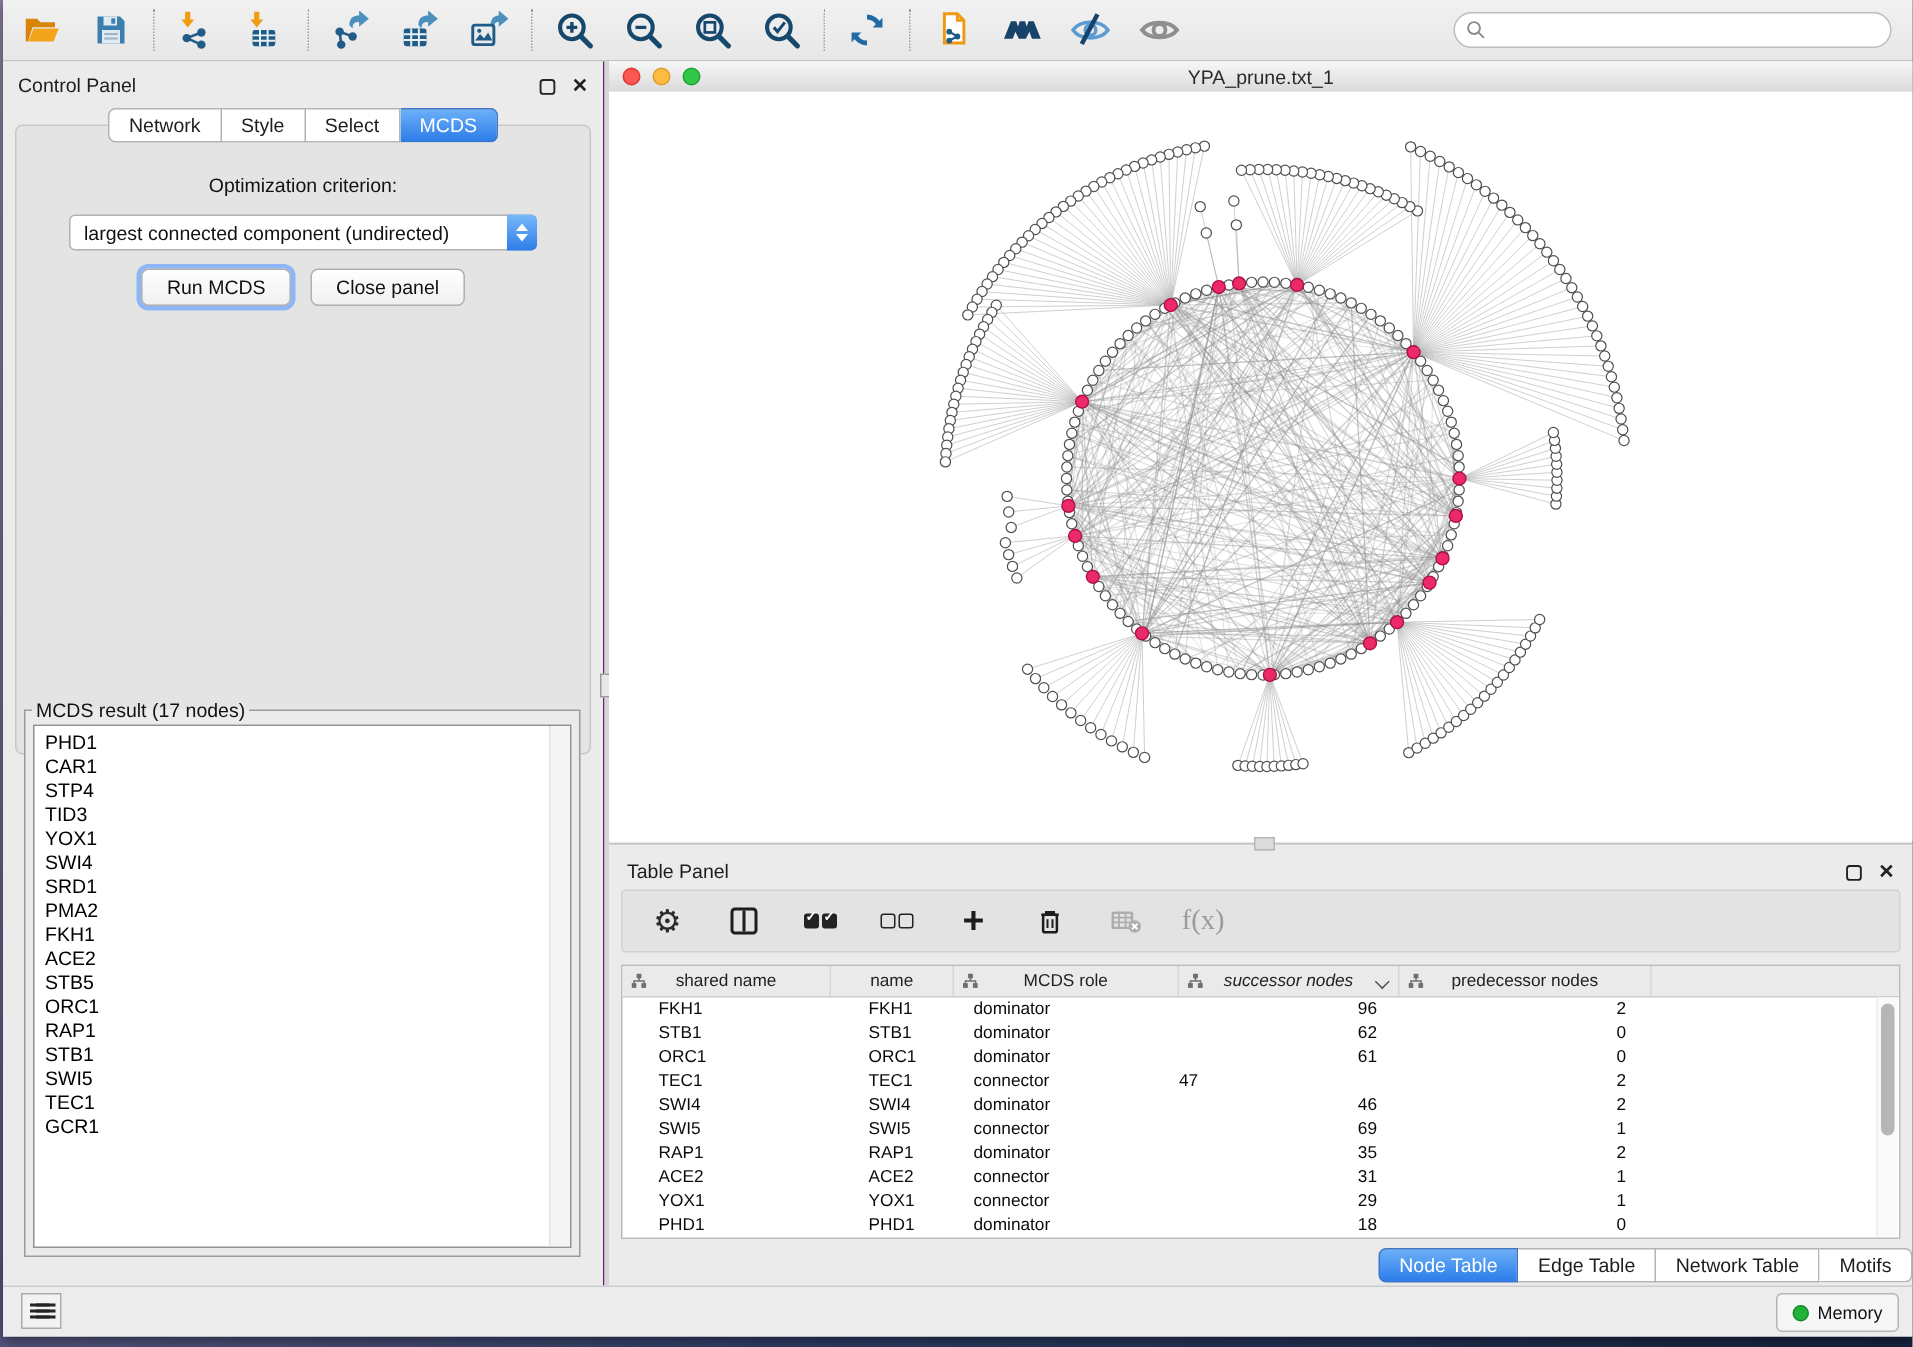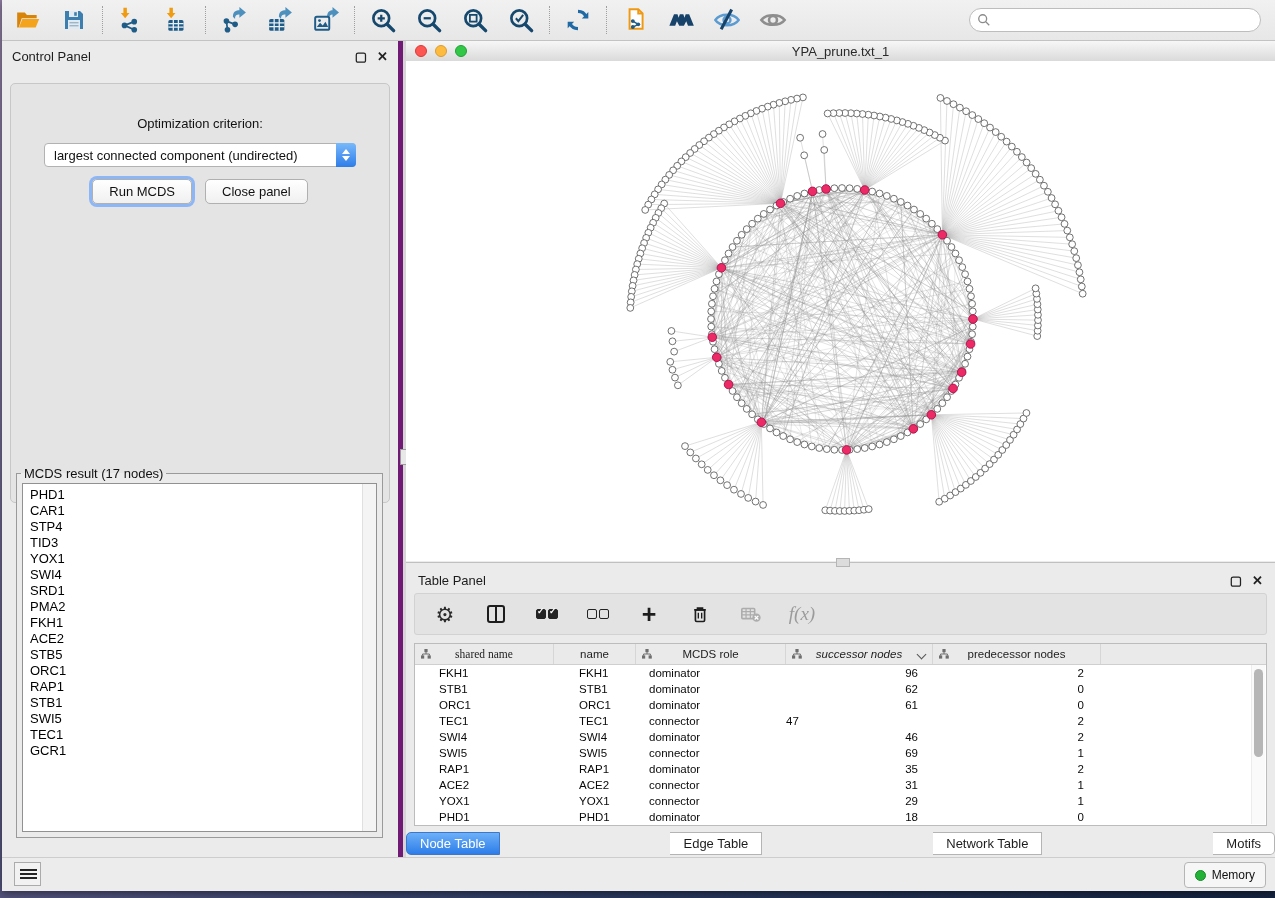--- a/index.html
+++ b/index.html
@@ -16,21 +16,21 @@
     border-bottom:1px solid #c3c3c3;display:flex;align-items:center;padding:0 8px;box-sizing:border-box;}
   .tbgroup{display:flex;align-items:center;gap:18px;padding:0 14px;}
   .tbsep{width:0;height:28px;border-left:1px dotted #9f9f9f;}
   .tbicon{width:28px;height:28px;display:flex;align-items:center;justify-content:center;cursor:default;}
   .search-wrap{margin-left:auto;margin-right:6px;position:relative;width:292px;}
   .search-wrap input{width:100%;height:24px;box-sizing:border-box;border:1px solid #bdbdbd;border-radius:12px;
     background:#fff;padding:0 10px 0 26px;font-size:12px;outline:none;color:#333;}
   .search-glass{position:absolute;left:8px;top:5px;width:14px;height:14px;}
 
   
-  .cpanel{position:absolute;left:0;top:41px;width:401px;bottom:33px;background:#ebebeb;border-right:5px solid #701a75;box-sizing:border-box;}
+  .cpanel{position:absolute;left:0;top:41px;width:401px;bottom:33px;background:#ebebeb;border-right:1px solid #701a75;box-sizing:border-box;}
   .panel-head{height:26px;display:flex;align-items:center;padding:2px 10px 0;font-size:13px;color:#1c1c1c;}
   .panel-head .win-btns{margin-left:auto;display:flex;gap:10px;align-items:center;}
   .wbtn{font-size:13px;font-weight:bold;color:#222;line-height:1;cursor:default;}
   .cp-tabs{position:absolute;left:0;top:31px;width:100%;display:flex;justify-content:center;z-index:3;}
   .seg{background:#fff;border:1px solid #b4b4b4;border-left:none;padding:3px 13px;font-size:13px;color:#1d1d1d;cursor:default;}
   .seg:first-child{border-left:1px solid #b4b4b4;border-radius:5px 0 0 5px;}
   .seg:last-child{border-radius:0 5px 5px 0;}
   .seg.sel{background:linear-gradient(#6cb0f8,#2d7de9);color:#fff;border-color:#3e76c9;}
   .cp-card{position:absolute;left:8px;right:8px;top:42px;height:418px;background:#e4e4e4;border:1px solid #c7c7c7;border-radius:5px;}
   .opt-label{margin-top:32px;text-align:center;font-size:13px;color:#111;}
@@ -69,38 +69,38 @@
   .net-title{width:100%;text-align:center;font-size:13px;color:#2a2a2a;}
   .net-canvas{position:absolute;left:0;top:20px;right:0;bottom:0;background:#fff;}
 
   
   .tpanel{position:absolute;left:0;top:521px;right:0;bottom:0;background:#ebebeb;border-top:1px solid #c0c0c0;box-sizing:border-box;}
   .tp-toolbar{position:absolute;left:8px;right:8px;top:30px;height:42px;background:#e3e3e3;border:1px solid #d2d2d2;
     border-radius:3px;display:flex;align-items:center;gap:27px;padding-left:18px;box-sizing:border-box;}
   .tp-icon{display:flex;align-items:center;justify-content:center;width:24px;height:24px;}
   .gear-glyph{font-size:21px;color:#2b2b2b;line-height:1;}
   .plus-glyph{font-size:25px;font-weight:bold;color:#1d1d1d;line-height:0.8;}
-  .fx-glyph{font-family:"Liberation Serif",serif;font-style:italic;font-size:19px;color:#9b9b9b;}
+  .fx-glyph{font-family:"Liberation Serif",serif;font-size:19px;color:#9b9b9b;}
   .chk{display:inline-block;width:10px;height:10px;border:1.6px solid #232323;border-radius:2px;margin:0 1px;position:relative;box-sizing:border-box;}
   .chk.filled{background:#232323;}
   .chk.filled:after{content:"✓";position:absolute;left:0px;top:-4px;color:#fff;font-size:9px;font-weight:bold;}
   .cols-icon{width:18px;height:18px;border:2px solid #1d1d1d;border-radius:3px;position:relative;box-sizing:border-box;}
   .cols-icon:after{content:"";position:absolute;left:6px;top:0;bottom:0;width:2px;background:#1d1d1d;}
 
   .ntable{position:absolute;left:8px;right:8px;top:80px;height:183px;background:#fff;border:1px solid #bcbcbc;box-sizing:border-box;overflow:hidden;}
   .thead{display:flex;height:20px;background:#eaeaea;border-bottom:1px solid #cfcfcf;}
   .th{position:relative;border-right:1px solid #d6d6d6;display:flex;align-items:center;justify-content:center;
     font-size:11.5px;color:#222;box-sizing:border-box;}
   .th .ns-icon{position:absolute;left:6px;top:5px;}
   .th .sort{position:absolute;right:7px;top:7px;width:6px;height:6px;border-right:1.5px solid #555;border-bottom:1.5px solid #555;transform:rotate(45deg);}
   .trow{display:flex;height:16px;}
   .td{font-size:11.5px;color:#0a0a0a;box-sizing:border-box;white-space:nowrap;overflow:hidden;line-height:16px;}
   .tbl-scroll{position:absolute;right:1px;top:21px;bottom:1px;width:13px;background:#fafafa;border-left:1px solid #ececec;}
   .tbl-thumb{position:absolute;left:2px;top:4px;width:9px;height:88px;border-radius:5px;background:#b6b6b6;}
-  .tp-tabs{position:absolute;left:0;right:0;top:269px;display:flex;justify-content:space-between;}
+  .tp-tabs{position:absolute;left:0;right:0;top:269px;display:flex;justify-content:flex-end;}
   .tp-head{height:26px;display:flex;align-items:center;padding:4px 12px 0;font-size:13px;color:#1c1c1c;}
   .tp-head .win-btns{margin-left:auto;display:flex;gap:10px;align-items:center;}
 
   
   .statusbar{position:absolute;left:0;right:0;bottom:0;height:33px;background:#ececec;border-top:1px solid #cdcdcd;}
   .list-btn{position:absolute;left:12px;top:4px;width:27px;height:24px;background:#f2f2f2;border:1px solid #ababab;
     display:flex;flex-direction:column;justify-content:center;gap:2px;padding-left:5px;box-sizing:border-box;}
   .list-line{width:13px;height:2px;background:#232323;box-shadow:-4px 0 0 0 #232323;margin-left:4px;}
   .memory-btn{position:absolute;right:9px;top:4px;height:24px;background:#f6f6f6;border:1px solid #b5b5b5;border-radius:4px;
     display:flex;align-items:center;gap:6px;padding:0 10px;font-size:12px;color:#111;}
@@ -259,20 +259,26 @@
   </div>
 
   <div class="cpanel">
     <div class="panel-head">
       <span>Control Panel</span>
       <span class="win-btns">
         <span class="wbtn">▢</span>
         <span class="wbtn">✕</span>
       </span>
     </div>
+    <div class="cp-tabs">
+        <div class="seg">Network</div>
+        <div class="seg">Style</div>
+        <div class="seg">Select</div>
+        <div class="seg sel">MCDS</div>
+      </div>
     <div class="cp-card">
       <div class="opt-label">Optimization criterion:</div>
       <div class="dropdown">
         <span>largest connected component (undirected)</span>
         <span class="dd-cap">
             <span class="up"></span>
             <span class="dn"></span>
           </span>
       </div>
       <div class="btn-row">
@@ -1272,21 +1278,21 @@
               <circle cx="18" cy="16" r="4.5" fill="#adadad"></circle>
               <path d="M16 14 l4 4 M20 14 l-4 4" stroke="#fff" stroke-width="1.4"></path>
             </svg>
         </span>
         <span class="tp-icon">
             <span class="fx-glyph">f(x)</span>
           </span>
       </div>
       <div class="ntable">
         <div class="thead">
-            <div class="th" style="width: 139px; font-family: Liberation Serif, serif;">
+            <div class="th" style="width: 139px;">
               <svg class="ns-icon" width="10" height="10" viewBox="0 0 10 10">
                 <rect x="3.4" y="0" width="3.2" height="3.2" fill="#6e6e6e"></rect>
                 <rect x="0" y="6.4" width="3.2" height="3.2" fill="#6e6e6e"></rect>
                 <rect x="6.6" y="6.4" width="3.2" height="3.2" fill="#6e6e6e"></rect>
                 <path d="M5 3 V5 M1.6 6.6 V5 H8.4 V6.6" stroke="#6e6e6e" fill="none" stroke-width="1"></path>
               </svg>
               <span>shared name</span>
             </div>
             <div class="th" style="width: 82px;">
               <span>name</span>

